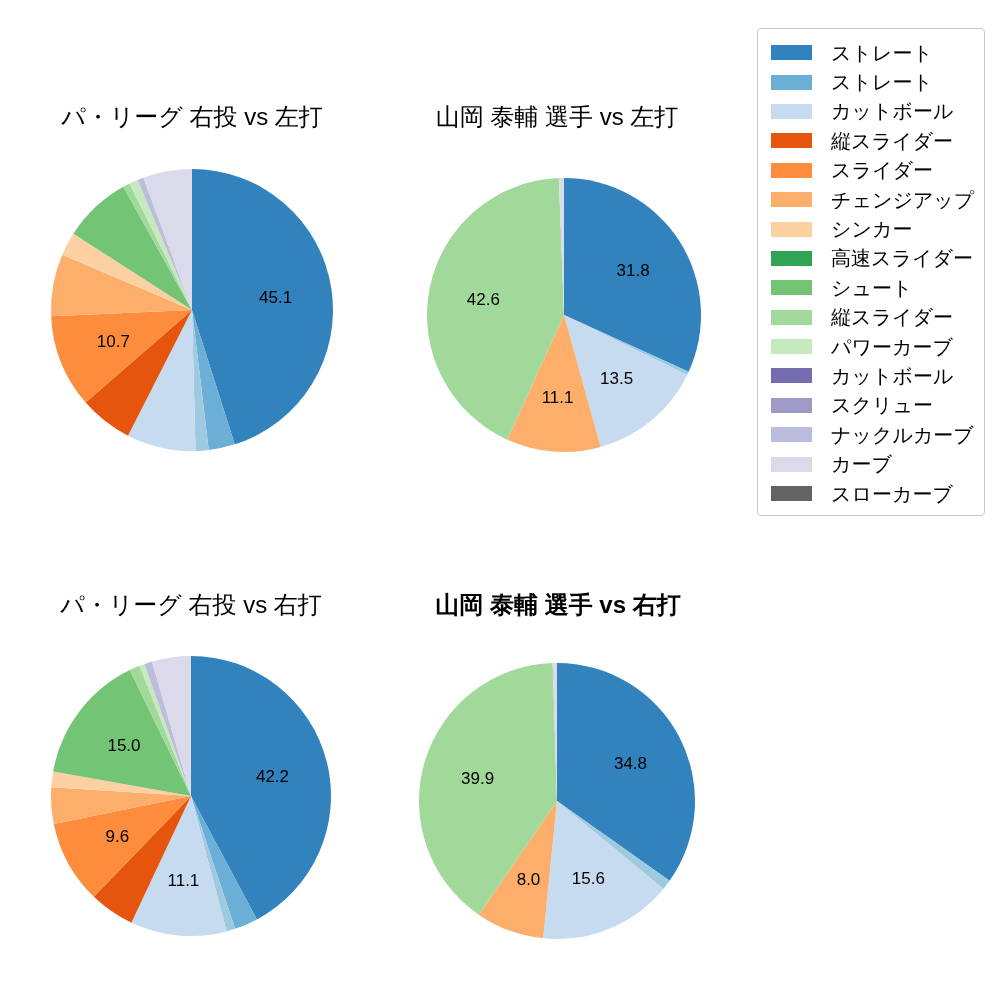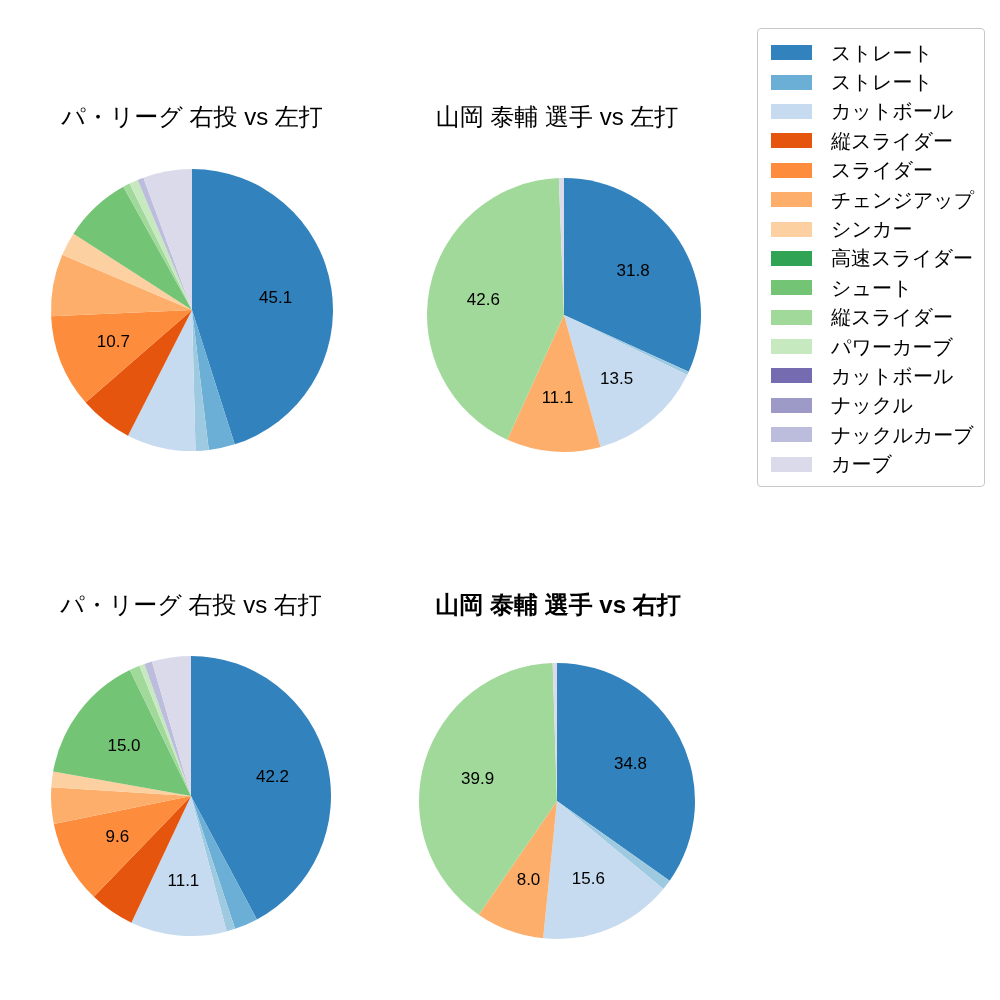--- a/index.html
+++ b/index.html
@@ -139,25 +139,29 @@
       <div class="legend-item">
         <div class="legend-swatch" style="background: rgb(199, 233, 192);"></div>
         <span class="legend-label">パワーカーブ</span>
       </div>
       <div class="legend-item">
         <div class="legend-swatch" style="background: rgb(117, 107, 177);"></div>
         <span class="legend-label">カットボール</span>
       </div>
       <div class="legend-item">
         <div class="legend-swatch" style="background: rgb(158, 154, 200);"></div>
-        <span class="legend-label">ナックル</span>
+        <span class="legend-label">スクリュー</span>
       </div>
       <div class="legend-item">
         <div class="legend-swatch" style="background: rgb(188, 189, 220);"></div>
         <span class="legend-label">ナックルカーブ</span>
       </div>
       <div class="legend-item">
         <div class="legend-swatch" style="background: rgb(218, 218, 235);"></div>
         <span class="legend-label">カーブ</span>
       </div>
+      <div class="legend-item">
+        <div class="legend-swatch" style="background: rgb(99, 99, 99);"></div>
+        <span class="legend-label">スローカーブ</span>
+      </div>
     </div>
 
 </div>
 
 </body></html>

